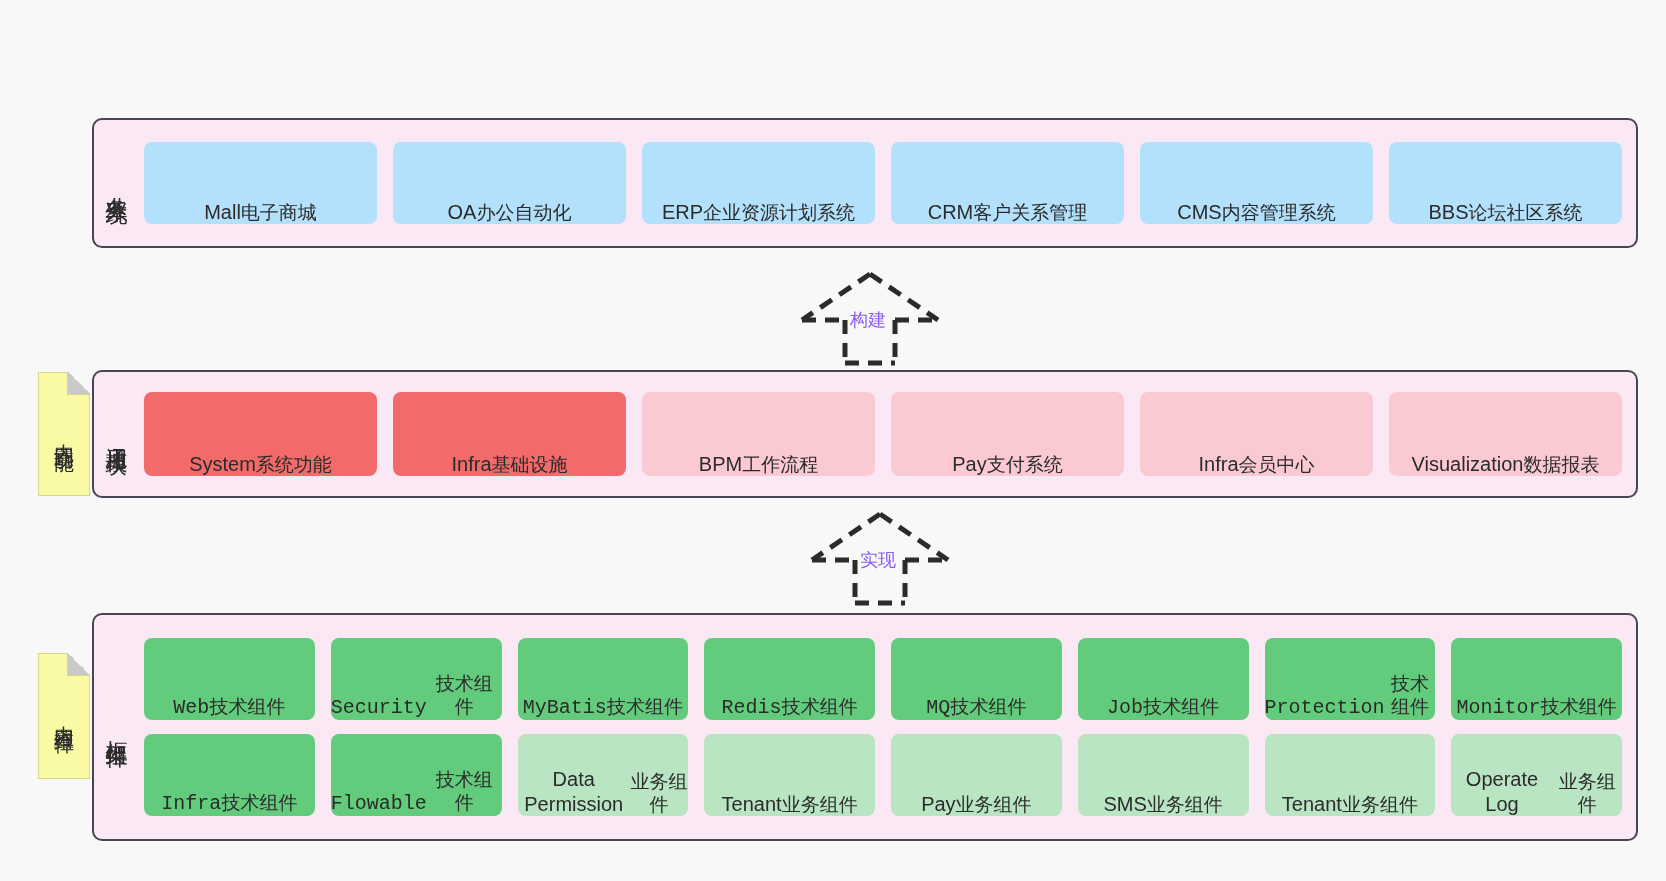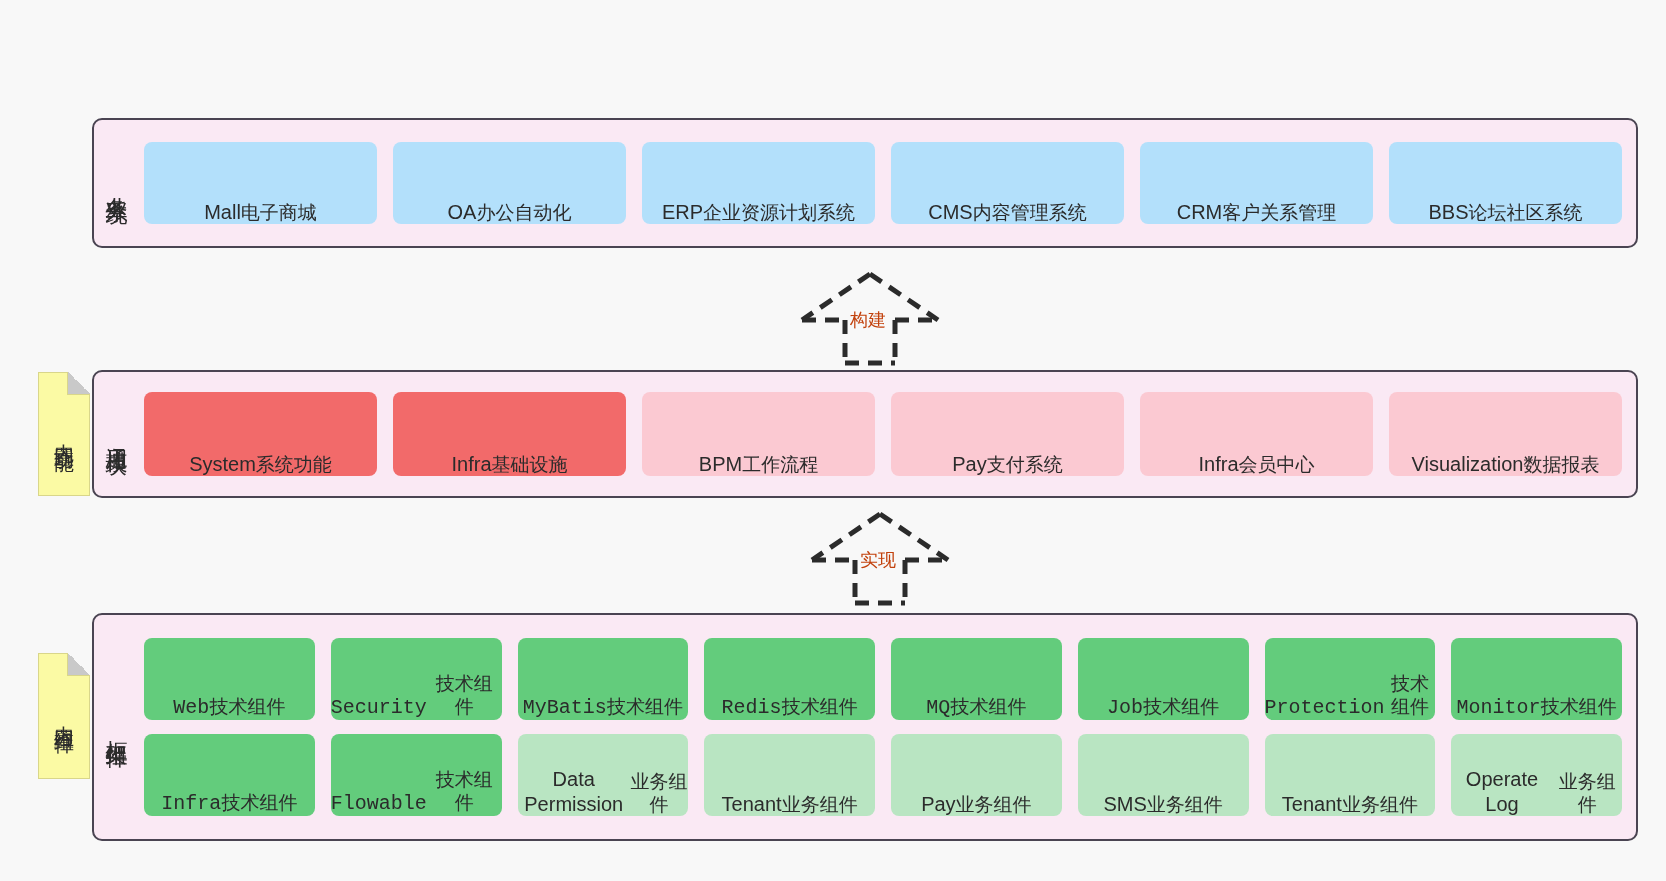--- a/index.html
+++ b/index.html
@@ -80,21 +80,21 @@
   .c-lightgreen { background: #b9e5c2; }
 
   
   .connector {
     position: absolute;
     pointer-events: none;
   }
   .conn-label {
     position: absolute;
     font-size: 18px;
-    color: #c2410c;
+    color: #8b5cf6;
     background: transparent;
     user-select: none;
     white-space: nowrap;
     text-align: center;
   }
 
   
   .note {
     position: absolute;
     width: 52px;
@@ -136,26 +136,26 @@
         </div>
         <div class="card h-biz c-blue">
           <div class="t1">OA</div>
           <div class="t2">办公自动化</div>
         </div>
         <div class="card h-biz c-blue">
           <div class="t1">ERP</div>
           <div class="t2">企业资源计划系统</div>
         </div>
         <div class="card h-biz c-blue">
+          <div class="t1">CRM</div>
+          <div class="t2">客户关系管理</div>
+        </div>
+        <div class="card h-biz c-blue">
           <div class="t1">CMS</div>
           <div class="t2">内容管理系统</div>
-        </div>
-        <div class="card h-biz c-blue">
-          <div class="t1">CRM</div>
-          <div class="t2">客户关系管理</div>
         </div>
         <div class="card h-biz c-blue">
           <div class="t1">BBS</div>
           <div class="t2">论坛社区系统</div>
         </div>
       </div>
     </div>
   </div>
 
   <div class="connector" style="left:790px; top:268px; width:160px; height:100px;">

